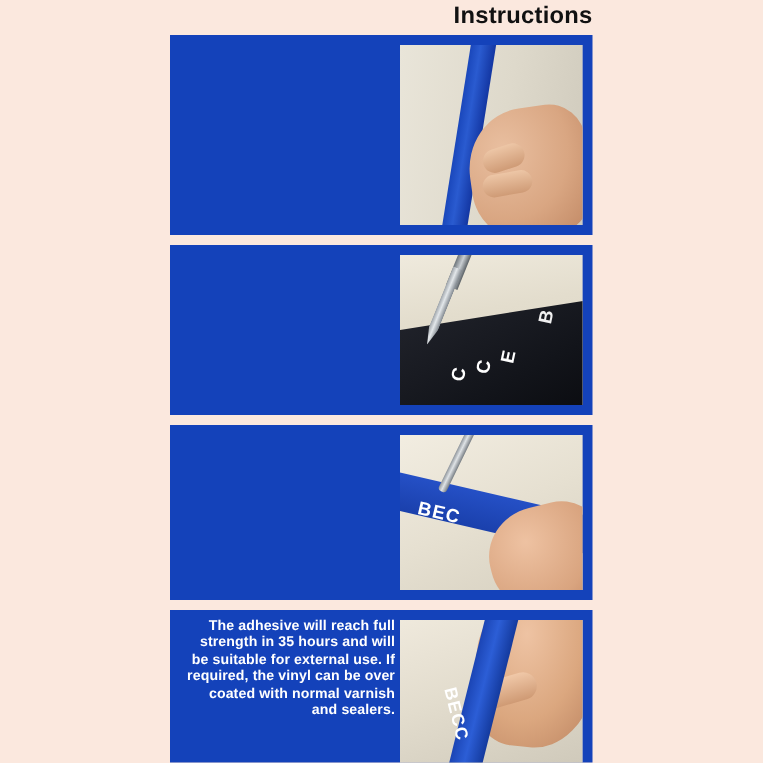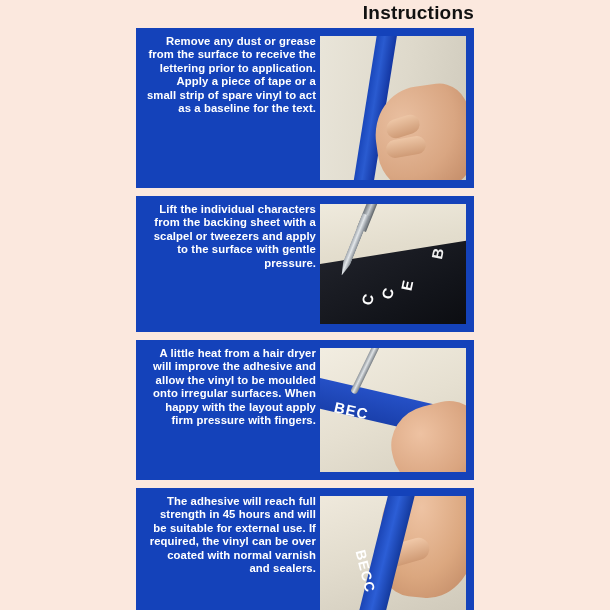--- a/index.html
+++ b/index.html
@@ -203,57 +203,54 @@
 </style>
 </head>
 <body>
 
 <div class="page">
   <div class="sheet">
 
     <div class="title">Instructions</div>
 
     <div class="step" style="height:160px;">
-      <div class="step-text">Remove any dust or grease from the surface to receive the lettering prior to application. Apply a piece of tape or a small strip of spare vinyl to act as a baseline for the text.</div>
       <div class="photo" style="height:144px;">
         <div class="p1-bg"></div>
         <div class="p1-strip"></div>
         <div class="p1-hand"></div>
         <div class="p1-f1"></div>
         <div class="p1-f2"></div>
       </div>
     </div>
 
     <div class="step" style="height:136px;">
-      <div class="step-text">Lift the individual characters from the backing sheet with a scalpel or tweezers and apply to the surface with gentle pressure.</div>
       <div class="photo" style="height:120px;">
         <div class="p2-bg"></div>
         <div class="p2-sheet"></div>
         <div class="p2-letter p2-l1">C</div>
         <div class="p2-letter p2-l2">C</div>
         <div class="p2-letter p2-l3">E</div>
         <div class="p2-letter p2-l4">B</div>
         <div class="p2-handle"></div>
         <div class="p2-blade"></div>
       </div>
     </div>
 
     <div class="step" style="height:140px;">
-      <div class="step-text">A little heat from a hair dryer will improve the adhesive and allow the vinyl  to be moulded onto irregular surfaces. When happy with the layout apply firm pressure with fingers.</div>
       <div class="photo" style="height:124px;">
         <div class="p3-bg"></div>
         <div class="p3-strip"></div>
         <div class="p3-text">BEC</div>
         <div class="p3-nozzle"></div>
         <div class="p3-hand"></div>
       </div>
     </div>
 
     <div class="step" style="height:134px;">
-      <div class="step-text">The adhesive will reach full strength in 45 hours and will be suitable for external use.  If required, the vinyl can be over coated with normal varnish and sealers.</div>
+      <div class="step-text">The adhesive will reach full strength in 35 hours and will be suitable for external use.  If required, the vinyl can be over coated with normal varnish and sealers.</div>
       <div class="photo" style="height:118px;">
         <div class="p4-bg"></div>
         <div class="p4-hand"></div>
         <div class="p4-f1"></div>
         <div class="p4-strip"></div>
         <div class="p4-text">BECC</div>
       </div>
     </div>
 
   </div>

